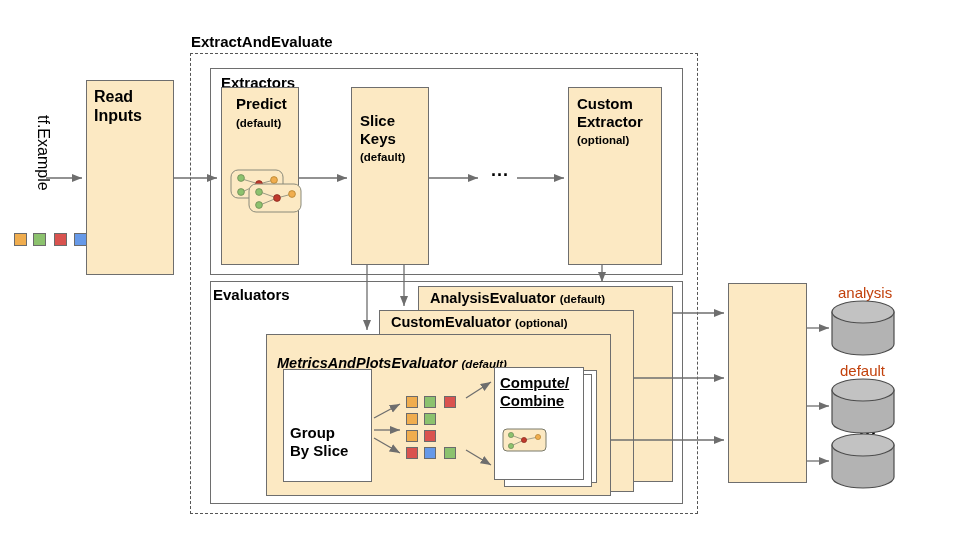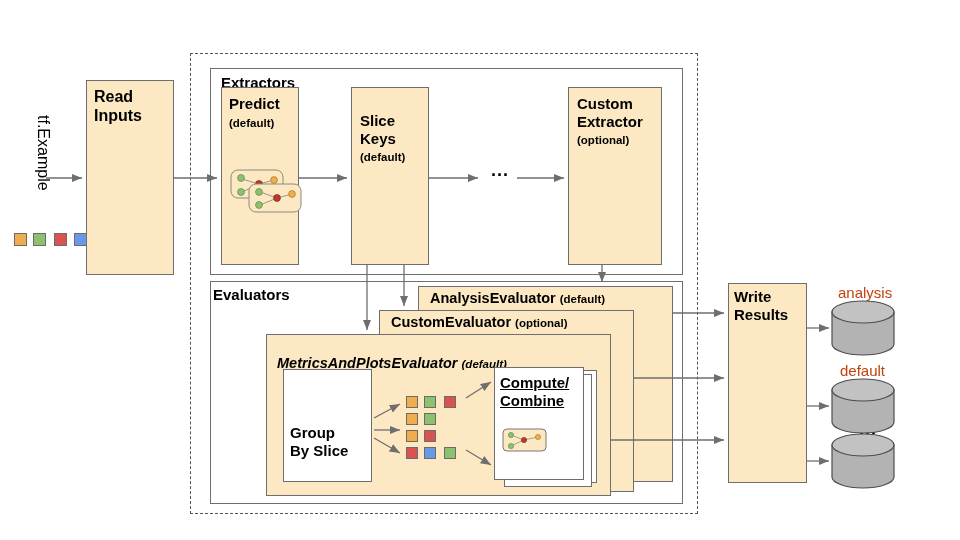--- a/index.html
+++ b/index.html
@@ -42,27 +42,28 @@
     <span class="sq" style="left:40px;top:0px;width:13px;height:13px;background:#d9534f;"></span>
     <span class="sq" style="left:60px;top:0px;width:13px;height:13px;background:#6699e8;"></span>
   </div>
 
   <div class="box node" style="left:86px;top:80px;width:88px;height:195px;"></div>
   <div class="node-lbl" style="left:94px;top:88px;width:80px;font-size:16px;">
     <span>Read</span><br>
     <span>Inputs</span>
   </div>
 
+  <div class="hdr" style="left:191px;top:33px;font-size:15px;">ExtractAndEvaluate</div>
   <div class="box dashed" style="left:190px;top:53px;width:508px;height:461px;"></div>
 
   <div class="box panel" style="left:210px;top:68px;width:473px;height:207px;"></div>
   <div class="hdr" style="left:221px;top:74px;font-size:15px;">Extractors</div>
 
   <div class="box node" style="left:221px;top:87px;width:78px;height:178px;"></div>
-  <div class="node-lbl" style="left:229px;top:95px;width:76px;font-size:15px;">
+  <div class="node-lbl" style="left:236px;top:95px;width:76px;font-size:15px;">
     <span>Predict</span><br>
     <span class="sub">(default)</span>
   </div>
 
   <svg class="ov" style="left:0;top:0;">
     <g>
       <rect x="231" y="170" width="52" height="28" rx="7" ry="7" fill="#fce9c3" stroke="#8a8a7a" stroke-width="1"></rect>
       <line x1="242" y1="179" x2="259" y2="184" stroke="#9a9a85" stroke-width="1"></line>
       <line x1="242" y1="192" x2="259" y2="184" stroke="#9a9a85" stroke-width="1"></line>
       <line x1="259" y1="184" x2="274" y2="180" stroke="#9a9a85" stroke-width="1"></line>
@@ -155,24 +156,20 @@
       <line x1="511" y1="446" x2="524" y2="440" stroke="#9a9a85" stroke-width=".9"></line>
       <line x1="524" y1="440" x2="538" y2="437" stroke="#9a9a85" stroke-width=".9"></line>
       <circle cx="511" cy="435" r="2.6" fill="#8cc26e" stroke="#6e8a56" stroke-width=".7"></circle>
       <circle cx="511" cy="446" r="2.6" fill="#8cc26e" stroke="#6e8a56" stroke-width=".7"></circle>
       <circle cx="524" cy="440" r="2.6" fill="#c0392b" stroke="#8a2c20" stroke-width=".7"></circle>
       <circle cx="538" cy="437" r="2.6" fill="#f0ad4e" stroke="#b4832f" stroke-width=".7"></circle>
     </g>
   </svg>
 
   <div class="box node" style="left:728px;top:283px;width:79px;height:200px;"></div>
-  <div class="node-lbl" style="left:734px;top:288px;width:82px;font-size:15px;">
-    <span>Write</span><br>
-    <span>Results</span>
-  </div>
 
   <div class="cyl-lbl" style="left:838px;top:284px;font-size:15px;">analysis</div>
   <div class="cyl-lbl" style="left:840px;top:362px;font-size:15px;">default</div>
   <div class="dots" style="left:859px;top:418px;font-size:18px;">...</div>
 
   <svg class="ov">
     <defs>
       <marker id="ah" markerWidth="9" markerHeight="9" refX="8" refY="3.2" orient="auto">
         <path d="M0,0 L8,3.2 L0,6.4 z" fill="#6e6e6e"></path>
       </marker>

